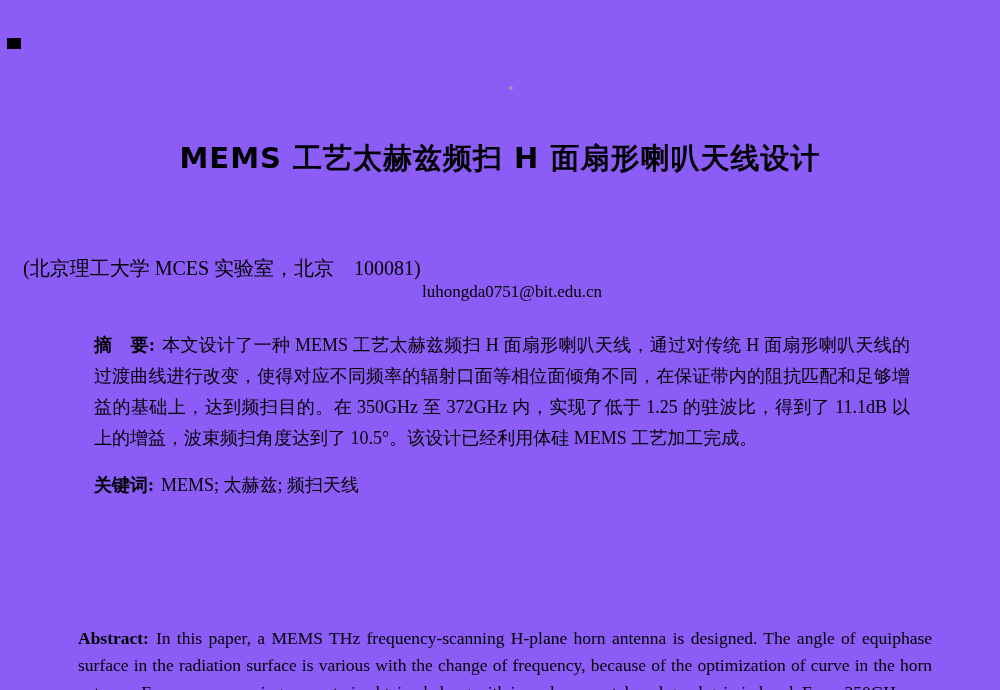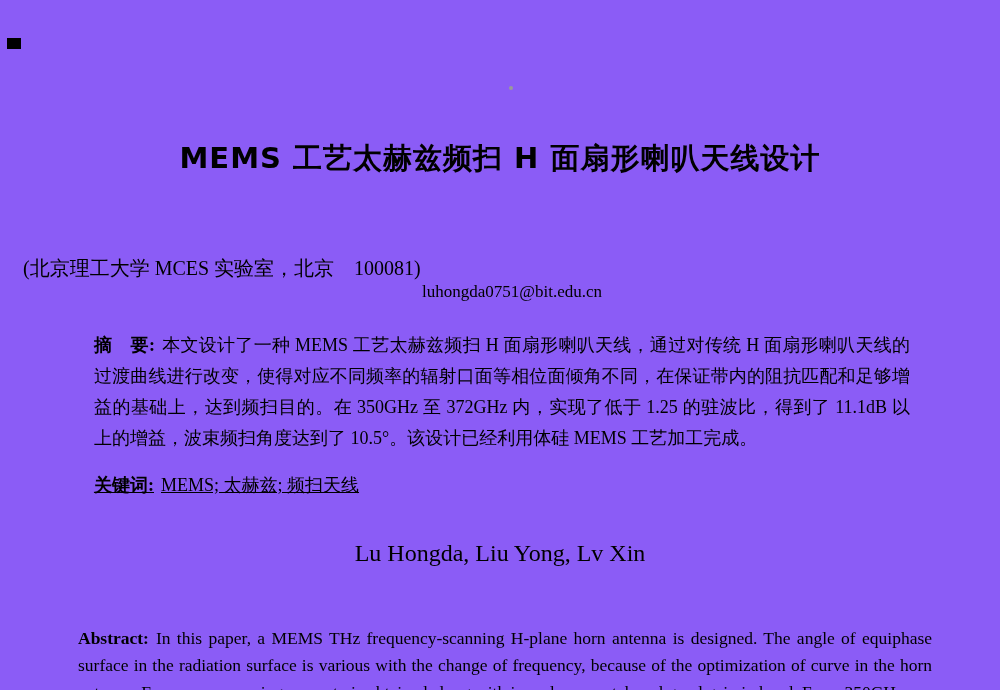--- a/index.html
+++ b/index.html
@@ -38,21 +38,21 @@
   .email-line{
     position:absolute;top:282px;left:12px;width:100%;
     text-align:center;font-size:17px;white-space:nowrap;
   }
   .cn-abstract-block{
     position:absolute;top:314px;left:78px;width:848px;
     font-size:18px;line-height:31px;
   }
   .cn-abstract-block p{margin:16px;text-align:justify;}
   .bold-label{font-weight:700;margin-right:7px;}
-  .keywords-line{margin-top:0;text-decoration:underline;}
+  .keywords-line{margin-top:0;}
   .en-title{
     position:absolute;top:486px;left:0;width:100%;
     text-align:center;
     font-family:"Liberation Sans","DejaVu Sans",sans-serif;
     font-weight:700;font-size:22px;letter-spacing:0.2px;
     white-space:nowrap;
   }
   .en-authors{
     position:absolute;top:540px;left:0;width:100%;
     text-align:center;font-size:24px;white-space:nowrap;
@@ -81,20 +81,19 @@
   <div class="cn-affiliation">(北京理工大学 MCES 实验室，北京　100081)</div>
 
   <div class="email-line">luhongda0751@bit.edu.cn</div>
 
   <div class="cn-abstract-block">
     <p><span class="bold-label">摘　要:</span><span>本文设计了一种 MEMS 工艺太赫兹频扫 H 面扇形喇叭天线，通过对传统 H 面扇形喇叭天线的过渡曲线进行改变，使得对应不同频率的辐射口面等相位面倾角不同，在保证带内的阻抗匹配和足够增益的基础上，达到频扫目的。在 350GHz 至 372GHz 内，实现了低于 1.25 的驻波比，得到了 11.1dB 以上的增益，波束频扫角度达到了 10.5°。该设计已经利用体硅 MEMS 工艺加工完成。</span></p>
     <p class="keywords-line"><span class="bold-label">关键词:</span><span>MEMS;  太赫兹;  频扫天线</span></p>
   </div>
 
 
-  <div class="en-authors">Lu Hongda, Liu Yong, Lv Xin</div>
 
 
   <div class="en-abstract-block">
     <p><span class="bold-label">Abstract:</span><span>In this paper, a MEMS THz frequency-scanning H-plane horn antenna is designed. The angle of equiphase surface in the radiation surface is various with the change of frequency, because of the optimization of curve in the horn antenna. Frequency-scanning property is obtained along with impedance match and good gain in band. From 350GHz</span></p>
   </div>
 
 </div>
 
 </body></html>

